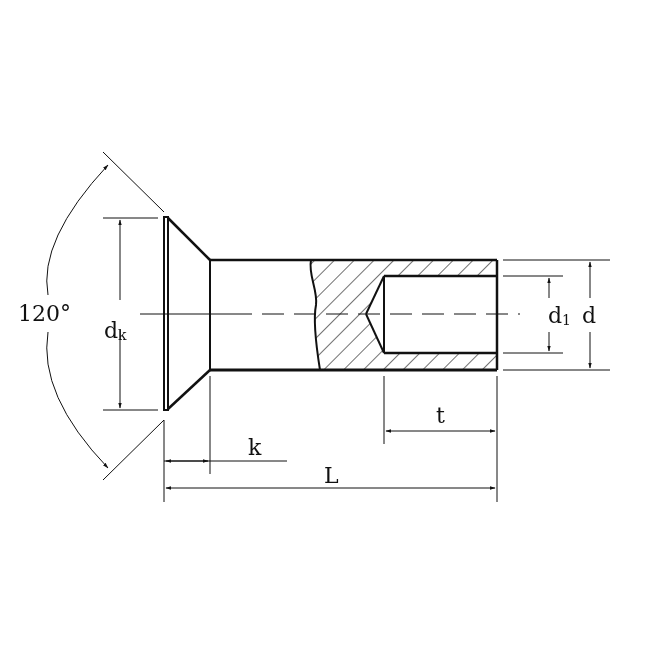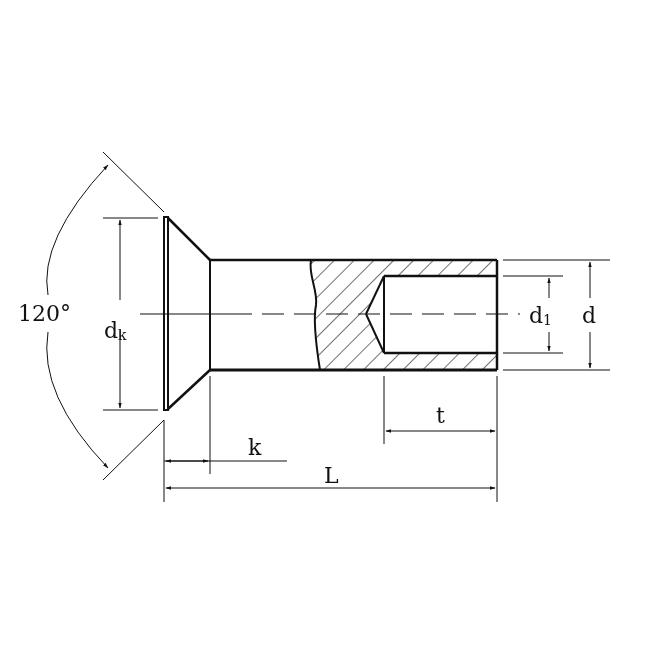--- a/index.html
+++ b/index.html
@@ -84,18 +84,18 @@
       <line x1="497" y1="376" x2="497" y2="502"></line>
       <line x1="164" y1="461" x2="287" y2="461"></line>
       <line x1="166" y1="461" x2="208" y2="461" marker-start="url(#arr)" marker-end="url(#arr)"></line>
       <line x1="386" y1="431" x2="495" y2="431" marker-start="url(#arr)" marker-end="url(#arr)"></line>
       <line x1="166" y1="488" x2="495" y2="488" marker-start="url(#arr)" marker-end="url(#arr)"></line>
     </g>
   </svg>
 
   <div class="lbl" style="left:18px; top:303px;">120°</div>
   <div class="lbl" style="left:104px; top:320px;"><span>d</span><span class="sub">k</span></div>
-  <div class="lbl" style="left:529px; top:305px;"><span>d</span><span class="sub">1</span></div>
+  <div class="lbl" style="left:548px; top:305px;"><span>d</span><span class="sub">1</span></div>
   <div class="lbl" style="left:582px; top:305px;">d</div>
   <div class="lbl" style="left:248px; top:437px;">k</div>
   <div class="lbl" style="left:436px; top:405px;">t</div>
   <div class="lbl" style="left:324px; top:465px;">L</div>
 </div>
 
 </body></html>

